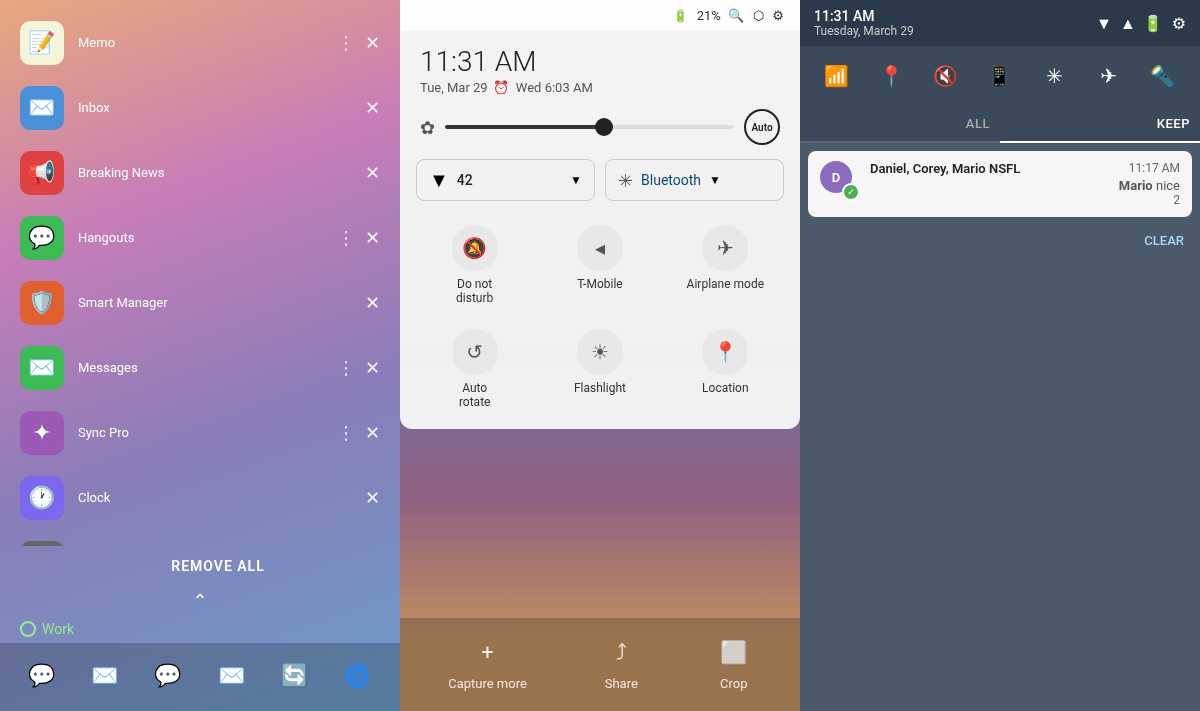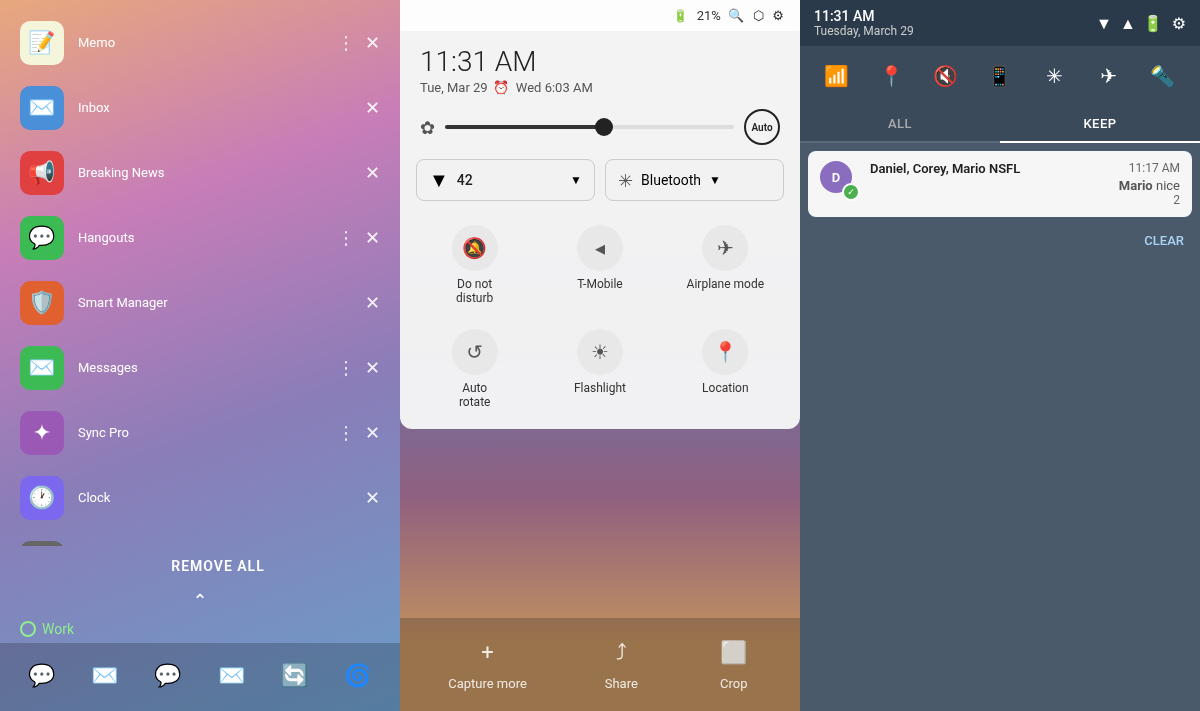--- a/index.html
+++ b/index.html
@@ -288,21 +288,21 @@
       font-size: 20px;
     }
     .q-icon.active { color: #87ceeb; }
     .tabs-bar {
       display: flex;
       background: #3a4a5a;
       border-bottom: 2px solid #5a6a7a;
     }
     .tab {
       flex: 1;
-      text-align: center;
+      text-align: right;
       padding: 10px;
       color: #aaa;
       font-size: 13px;
       font-weight: 500;
       cursor: pointer;
       letter-spacing: 0.5px;
     }
     .tab.active {
       color: white;
       border-bottom: 2px solid white;
@@ -512,21 +512,21 @@
     <div class="wifi-bt-row">
       <div class="wifi-block">
         <span style="font-size:20px;">▼</span>
         <div class="wifi-info">
           <div class="wifi-name">42</div>
         </div>
         <span style="font-size:12px;">▼</span>
       </div>
       <div class="bt-block">
         <span style="font-size:18px; color:#555;">✳</span>
-        <span style="font-size:14px; color:#000000;">Bluetooth</span>
+        <span style="font-size:14px; color:#0c4a6e;">Bluetooth</span>
         <span style="font-size:12px;">▼</span>
       </div>
     </div>
 
     <div class="quick-tiles" id="quick-tiles">
     <div class="tile">
     <div class="tile-icon">🔕</div>
     <span class="tile-label">Do not<br>disturb</span>
   </div>
         <div class="tile">

